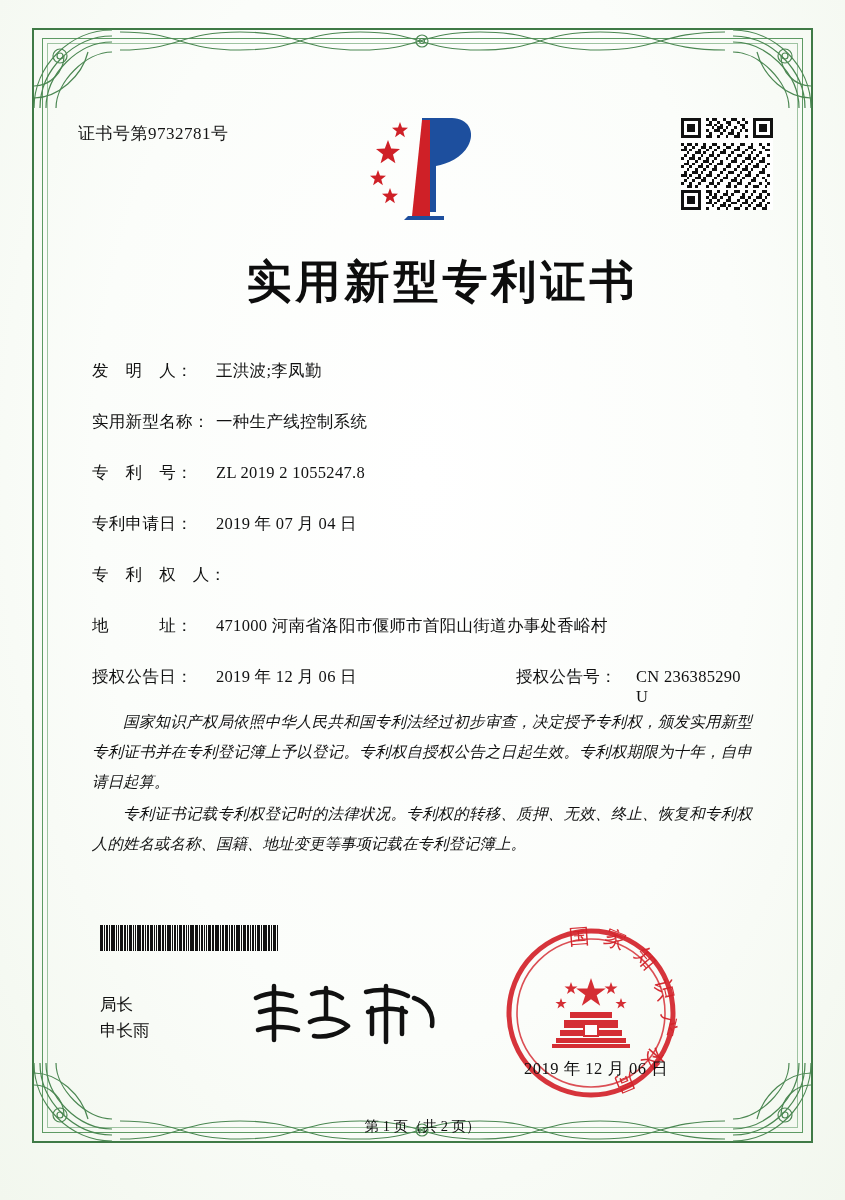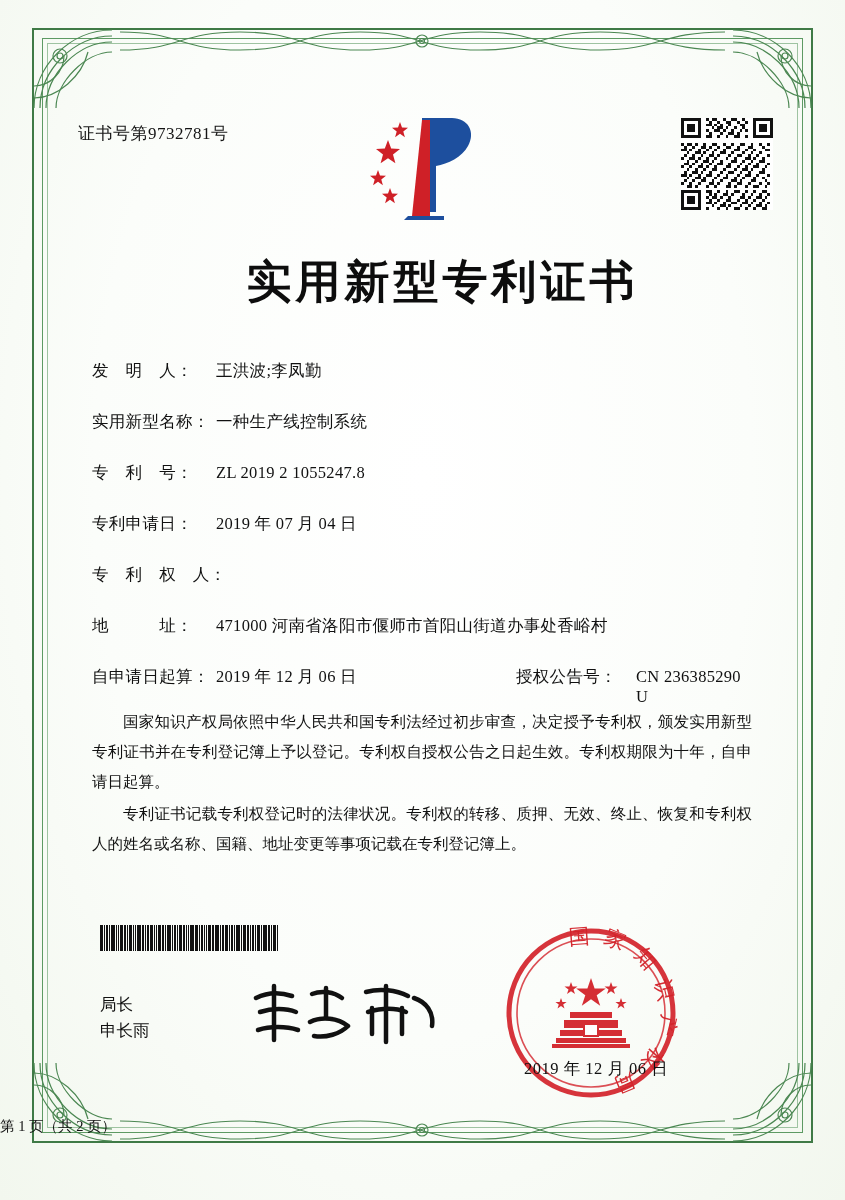--- a/index.html
+++ b/index.html
@@ -140,20 +140,21 @@
   
   .paras {
     position: absolute;
     left: 92px;
     top: 707px;
     width: 660px;
     font-size: 15.5px;
     line-height: 30px;
     color: #111;
     text-align: justify;
+    font-style: italic;
   }
   .para { text-indent: 2em; margin: 0 0 2px 0; }
 
   
   .barcode {
     position: absolute;
     left: 100px; top: 925px;
     width: 228px; height: 26px;
     display: flex;
     align-items: stretch;
@@ -191,20 +192,21 @@
     font-size: 16.5px;
     color: #111;
     letter-spacing: 0.5px;
   }
 
   
   .page-num {
     position: absolute;
     left: 0; right: 0;
     top: 1117px;
+    text-align: center;
     font-size: 14.5px;
     color: #111;
   }
   .back-note {
     position: absolute;
     left: 0; right: 0;
     top: 1163px;
     text-align: center;
     font-size: 15px;
     color: #111;
@@ -598,21 +600,21 @@
     <div class="field-row">
       <span class="field-label">专　利　权　人：</span>
     </div>
 
     <div class="field-row">
       <span class="field-label">地　　　址：</span>
       <span class="field-value">471000 河南省洛阳市偃师市首阳山街道办事处香峪村</span>
     </div>
 
     <div class="field-row split">
-      <span class="field-label">自申请日起算：</span>
+      <span class="field-label">授权公告日：</span>
       <span class="field-value">2019 年 12 月 06 日</span>
       <span class="field-label2">授权公告号：</span>
       <span class="field-value2">CN 236385290 U</span>
     </div>
   </div>
 
   <div class="paras">
     <p class="para">国家知识产权局依照中华人民共和国专利法经过初步审查，决定授予专利权，颁发实用新型专利证书并在专利登记簿上予以登记。专利权自授权公告之日起生效。专利权期限为十年，自申请日起算。</p>
     <p class="para">专利证书记载专利权登记时的法律状况。专利权的转移、质押、无效、终止、恢复和专利权人的姓名或名称、国籍、地址变更等事项记载在专利登记簿上。</p>
   </div>

